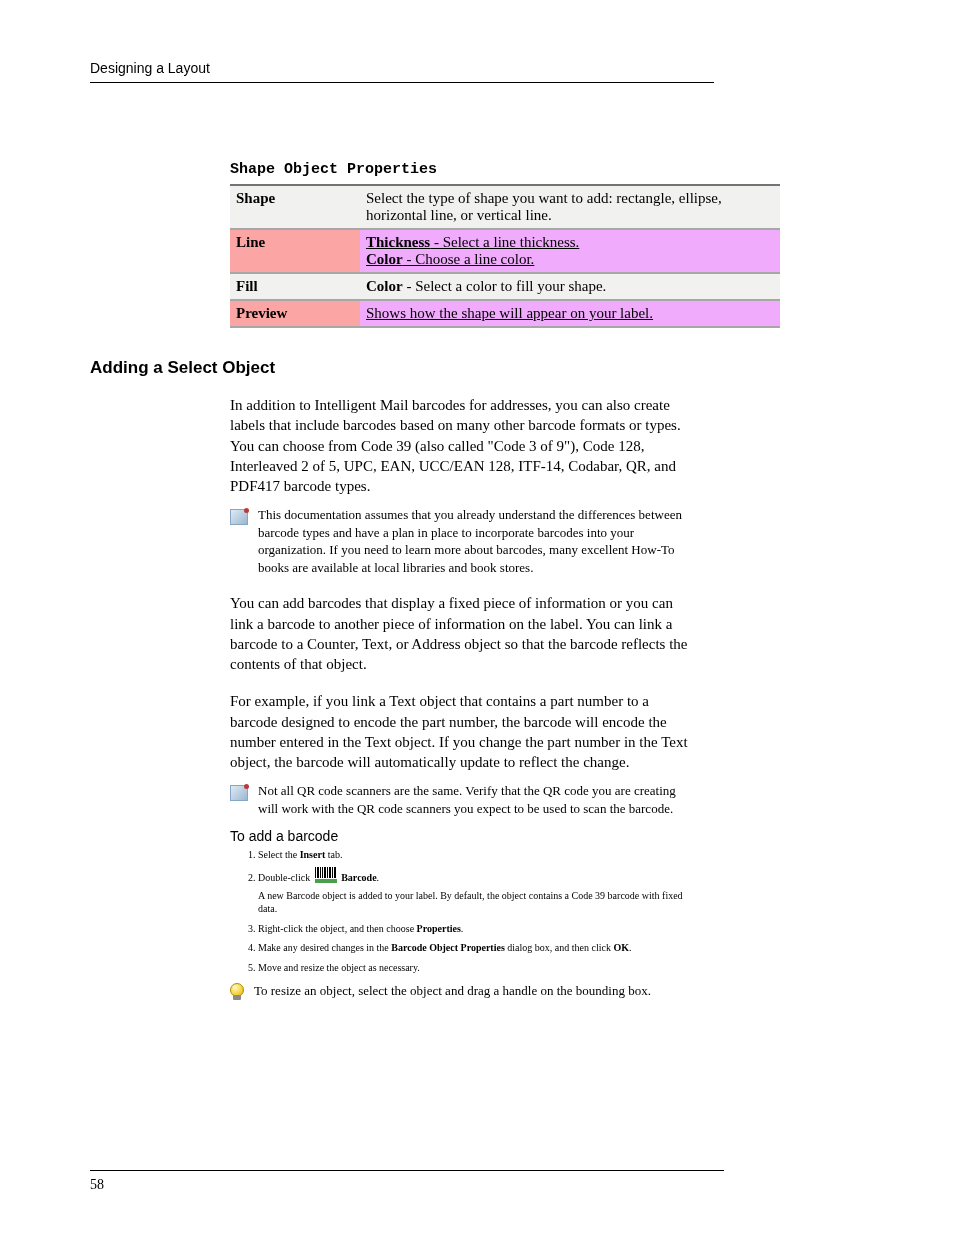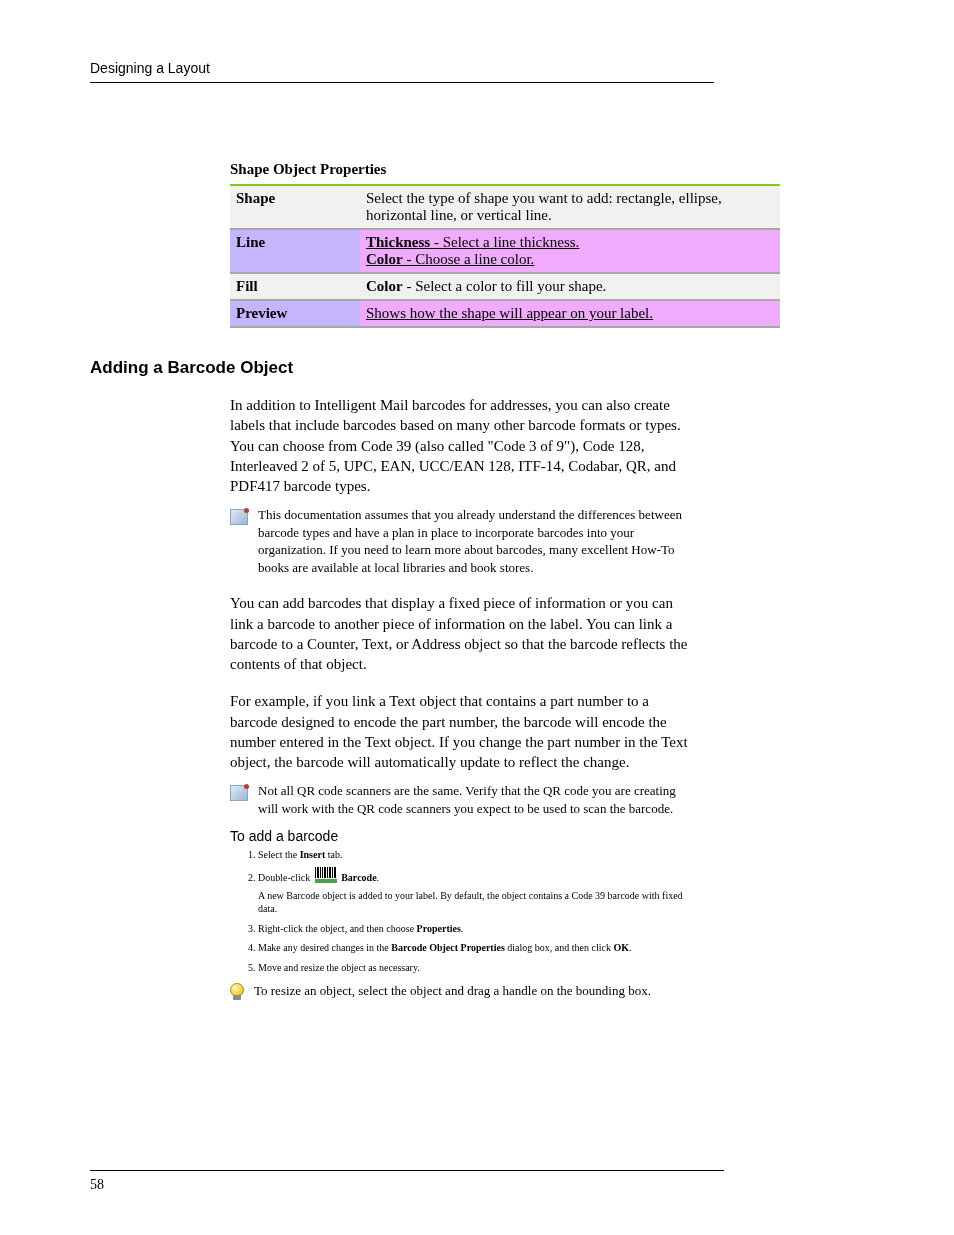--- a/index.html
+++ b/index.html
@@ -24,42 +24,42 @@
   .head-rule {
     border: none;
     border-top: 1px solid #000;
     margin: 0 0 78px 0;
   }
   .content-indent {
     margin-left: 140px;
     margin-right: 20px;
   }
   .table-title {
-    font-family: Liberation Serif, serif;
+    font-family: Liberation Mono, monospace;
     font-weight: bold;
     font-size: 15px;
     margin-bottom: 6px;
   }
   table.props {
     border-collapse: collapse;
     width: 550px;
     font-size: 15px;
   }
   table.props tr {
-    border-top: 2px solid #84cc16;
+    border-top: 2px solid #737373;
     border-bottom: 2px solid #a7a7a7;
   }
   table.props td {
     padding: 4px 6px 4px 6px;
     vertical-align: top;
   }
   table.props td.prop-name {
     width: 118px;
     font-weight: bold;
-    background: #c4b5fd;
+    background: #fca5a5;
   }
   table.props tr.alt td { background: #f1f1f0; }
   table.props tr.plain td.prop-desc { background: #f0abfc; text-decoration: underline; }
 
   .section-heading {
     font-family: Verdana, Geneva, sans-serif;
     font-weight: bold;
     font-size: 17px;
     margin: 30px 0 10px 0;
   }
@@ -166,21 +166,21 @@
         </td>
       </tr>
       <tr class="plain">
         <td class="prop-name">Preview</td>
         <td class="prop-desc">Shows how the shape will appear on your label.</td>
       </tr>
     </tbody>
       </table>
   </div>
 
-  <div class="section-heading">Adding a Barcode Object</div>
+  <div class="section-heading">Adding a Select Object</div>
 
   <div class="content-indent">
 
     <p class="body">In addition to Intelligent Mail barcodes for addresses, you can also create labels that include barcodes based on many other barcode formats or types. You can choose from Code 39 (also called "Code 3 of 9"), Code 128, Interleaved 2 of 5, UPC, EAN, UCC/EAN 128, ITF-14, Codabar, QR, and PDF417 barcode types.</p>
 
     <div class="note-block">
       <span class="icon-note"></span>
       <div class="note-text">This documentation assumes that you already understand the differences between barcode types and have a plan in place to incorporate barcodes into your organization. If you need to learn more about barcodes, many excellent How-To books are available at local libraries and book stores.</div>
     </div>
 

